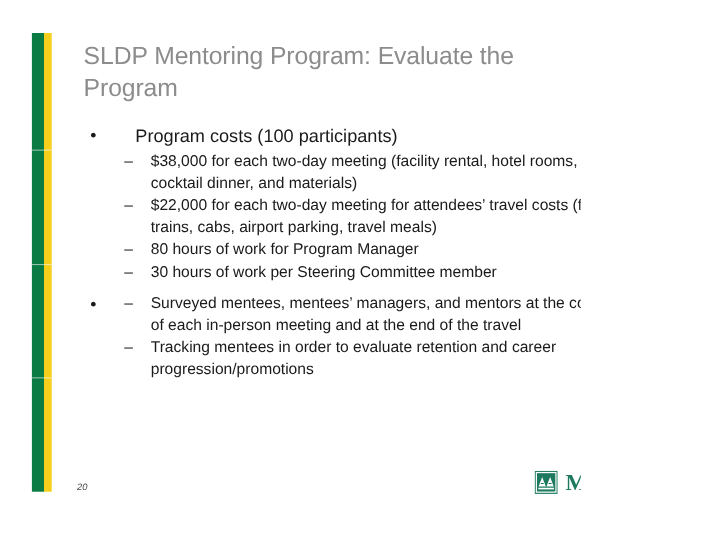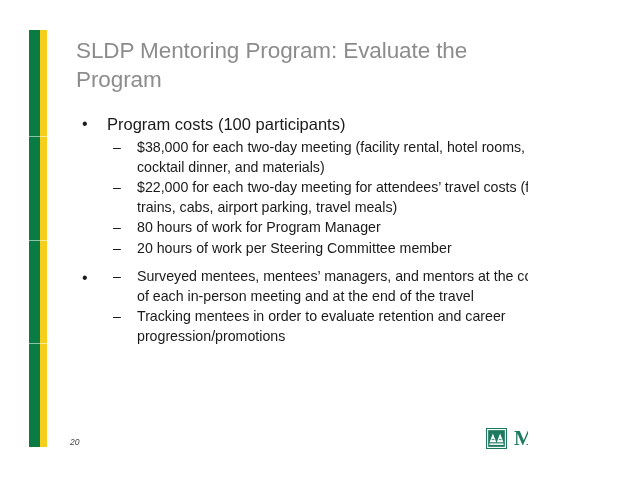--- a/index.html
+++ b/index.html
@@ -89,20 +89,21 @@
   }
   ul.level1 > li.l1-item > .l1-marker {
     position: absolute;
     left: 6px;
     top: 0;
     font-size: 16px;
     line-height: 22px;
   }
   .l1-text {
     display: block;
+    margin-left: 16px;
   }
 
   ul.level2 {
     list-style: none;
     margin: 3px 0 6px 0;
     padding: 0;
   }
   ul.level2 > li.l2-item {
     position: relative;
     padding-left: 30px;
@@ -186,21 +187,21 @@
           <li class="l2-item">
             <span class="l2-marker">–</span>
             <span class="l2-text">$22,000 for each two-day meeting for attendees’ travel costs (flights, trains, cabs, airport parking, travel meals)</span>
           </li>
           <li class="l2-item">
             <span class="l2-marker">–</span>
             <span class="l2-text">80 hours of work for Program Manager</span>
           </li>
           <li class="l2-item">
             <span class="l2-marker">–</span>
-            <span class="l2-text">20 hours of work per Steering Committee member</span>
+            <span class="l2-text">30 hours of work per Steering Committee member</span>
           </li>
         </ul>
       </li>
 
       <li class="l1-item results-block">
         <span class="l1-marker">•</span>
         <ul class="level2">
           <li class="l2-item">
             <span class="l2-marker">–</span>
             <span class="l2-text">Surveyed mentees, mentees’ managers, and mentors at the conclusion of each in-person meeting and at the end of the travel</span>

